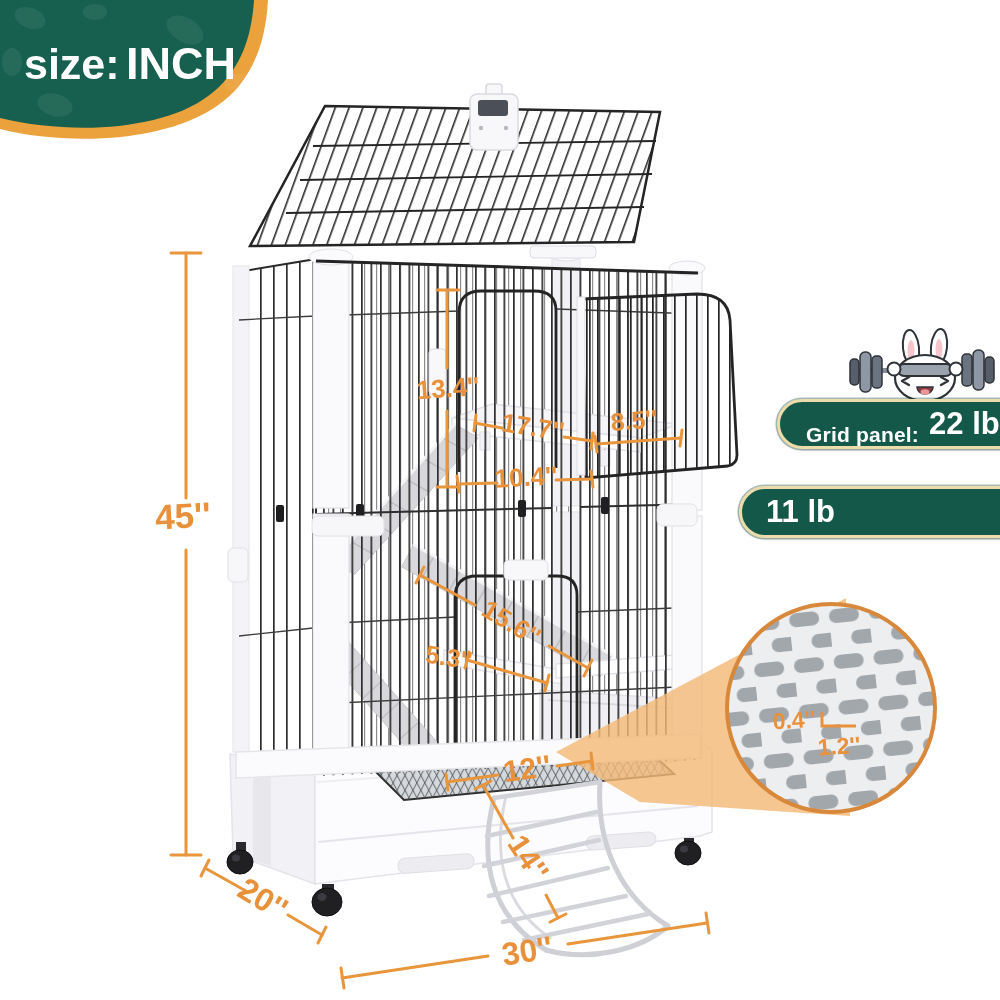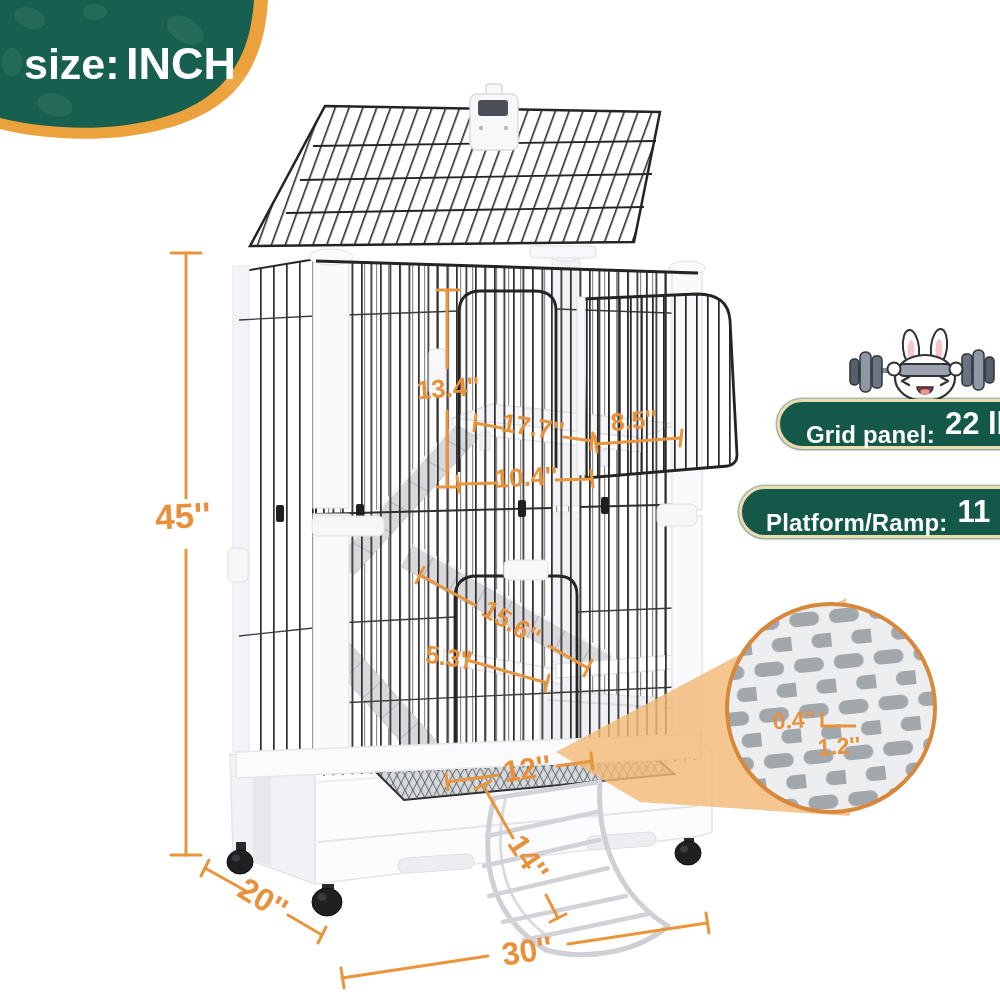--- a/index.html
+++ b/index.html
@@ -7,21 +7,21 @@
           font-family:"Liberation Sans",sans-serif;}
   .scene{position:absolute;left:0;top:0;width:1000px;height:1000px;}
   .dim{fill:#E8913A;font-weight:700;font-family:"Liberation Sans",sans-serif;}
   .blob-prefix{fill:#ffffff;font-weight:600;font-family:"Liberation Sans",sans-serif;}
   .blob-unit{fill:#ffffff;font-weight:800;font-family:"Liberation Sans",sans-serif;}
   .badge{position:absolute;display:flex;align-items:center;gap:10px;background:#14584A;
          border:3px solid #EBDCAC;border-radius:30px;color:#fff;
          box-shadow:0 0 0 1.5px rgba(16,70,58,.35),0 1px 3px rgba(0,0,0,.2);box-sizing:border-box;}
   .badge1{left:777px;top:399px;width:262px;height:50px;padding-left:26px;}
   .badge2{left:739px;top:486px;width:300px;height:52px;padding-left:24px;}
-  .badge-label{font-size:24px;font-weight:600;letter-spacing:.2px;white-space:nowrap;margin-top:22px;}
+  .badge-label{font-size:21px;font-weight:600;letter-spacing:.2px;white-space:nowrap;margin-top:22px;}
   .badge-value{font-size:31px;font-weight:800;white-space:nowrap;}
 </style>
 </head>
 <body>
 
 <div class="canvas">
 
 <svg class="scene" viewBox="0 0 1000 1000">
   <defs>
     <pattern id="bars" width="9.5" height="20" patternUnits="userSpaceOnUse">
@@ -343,17 +343,16 @@
     <text class="blob-prefix" x="24" y="79" font-size="43">size:</text>
     <text class="blob-unit" x="126" y="79" font-size="45">INCH</text>
   </g>
 </svg>
 
 <div class="badge badge1">
   <span class="badge-label">Grid panel:</span>
   <span class="badge-value">22 lb</span>
 </div>
 <div class="badge badge2">
-  <span class="badge-label">Platform/Ramp:</span>
   <span class="badge-value">11 lb</span>
 </div>
 
 </div>
 
 </body></html>

